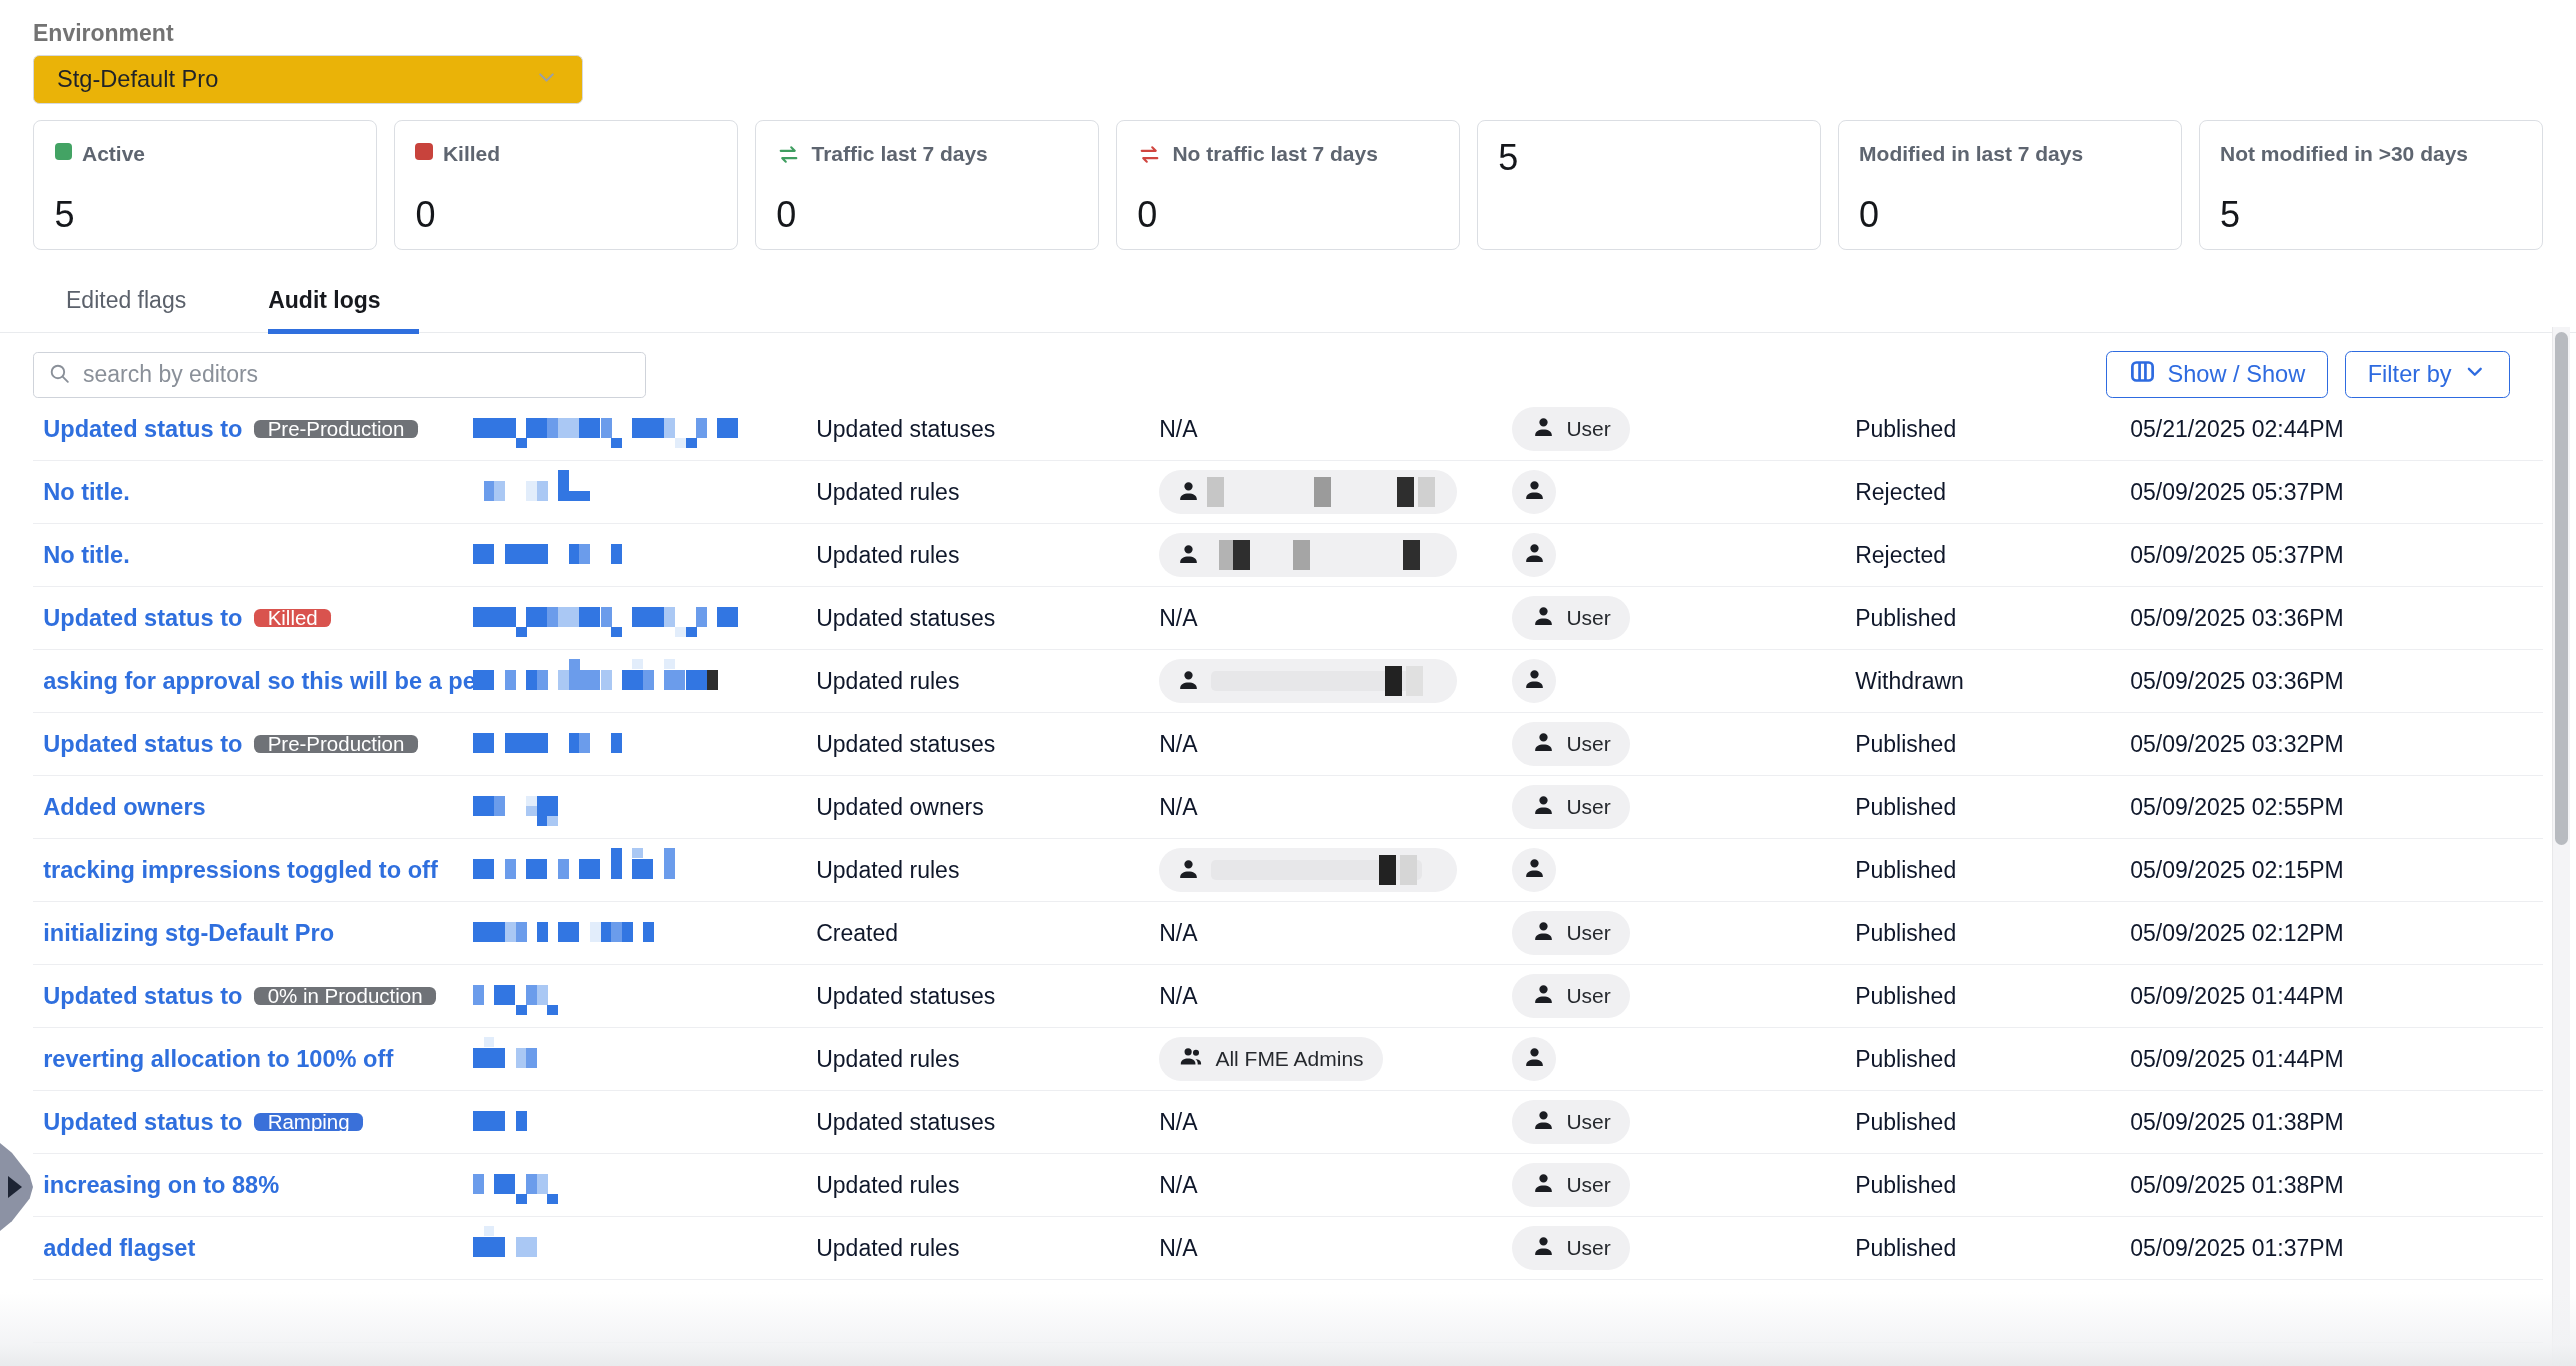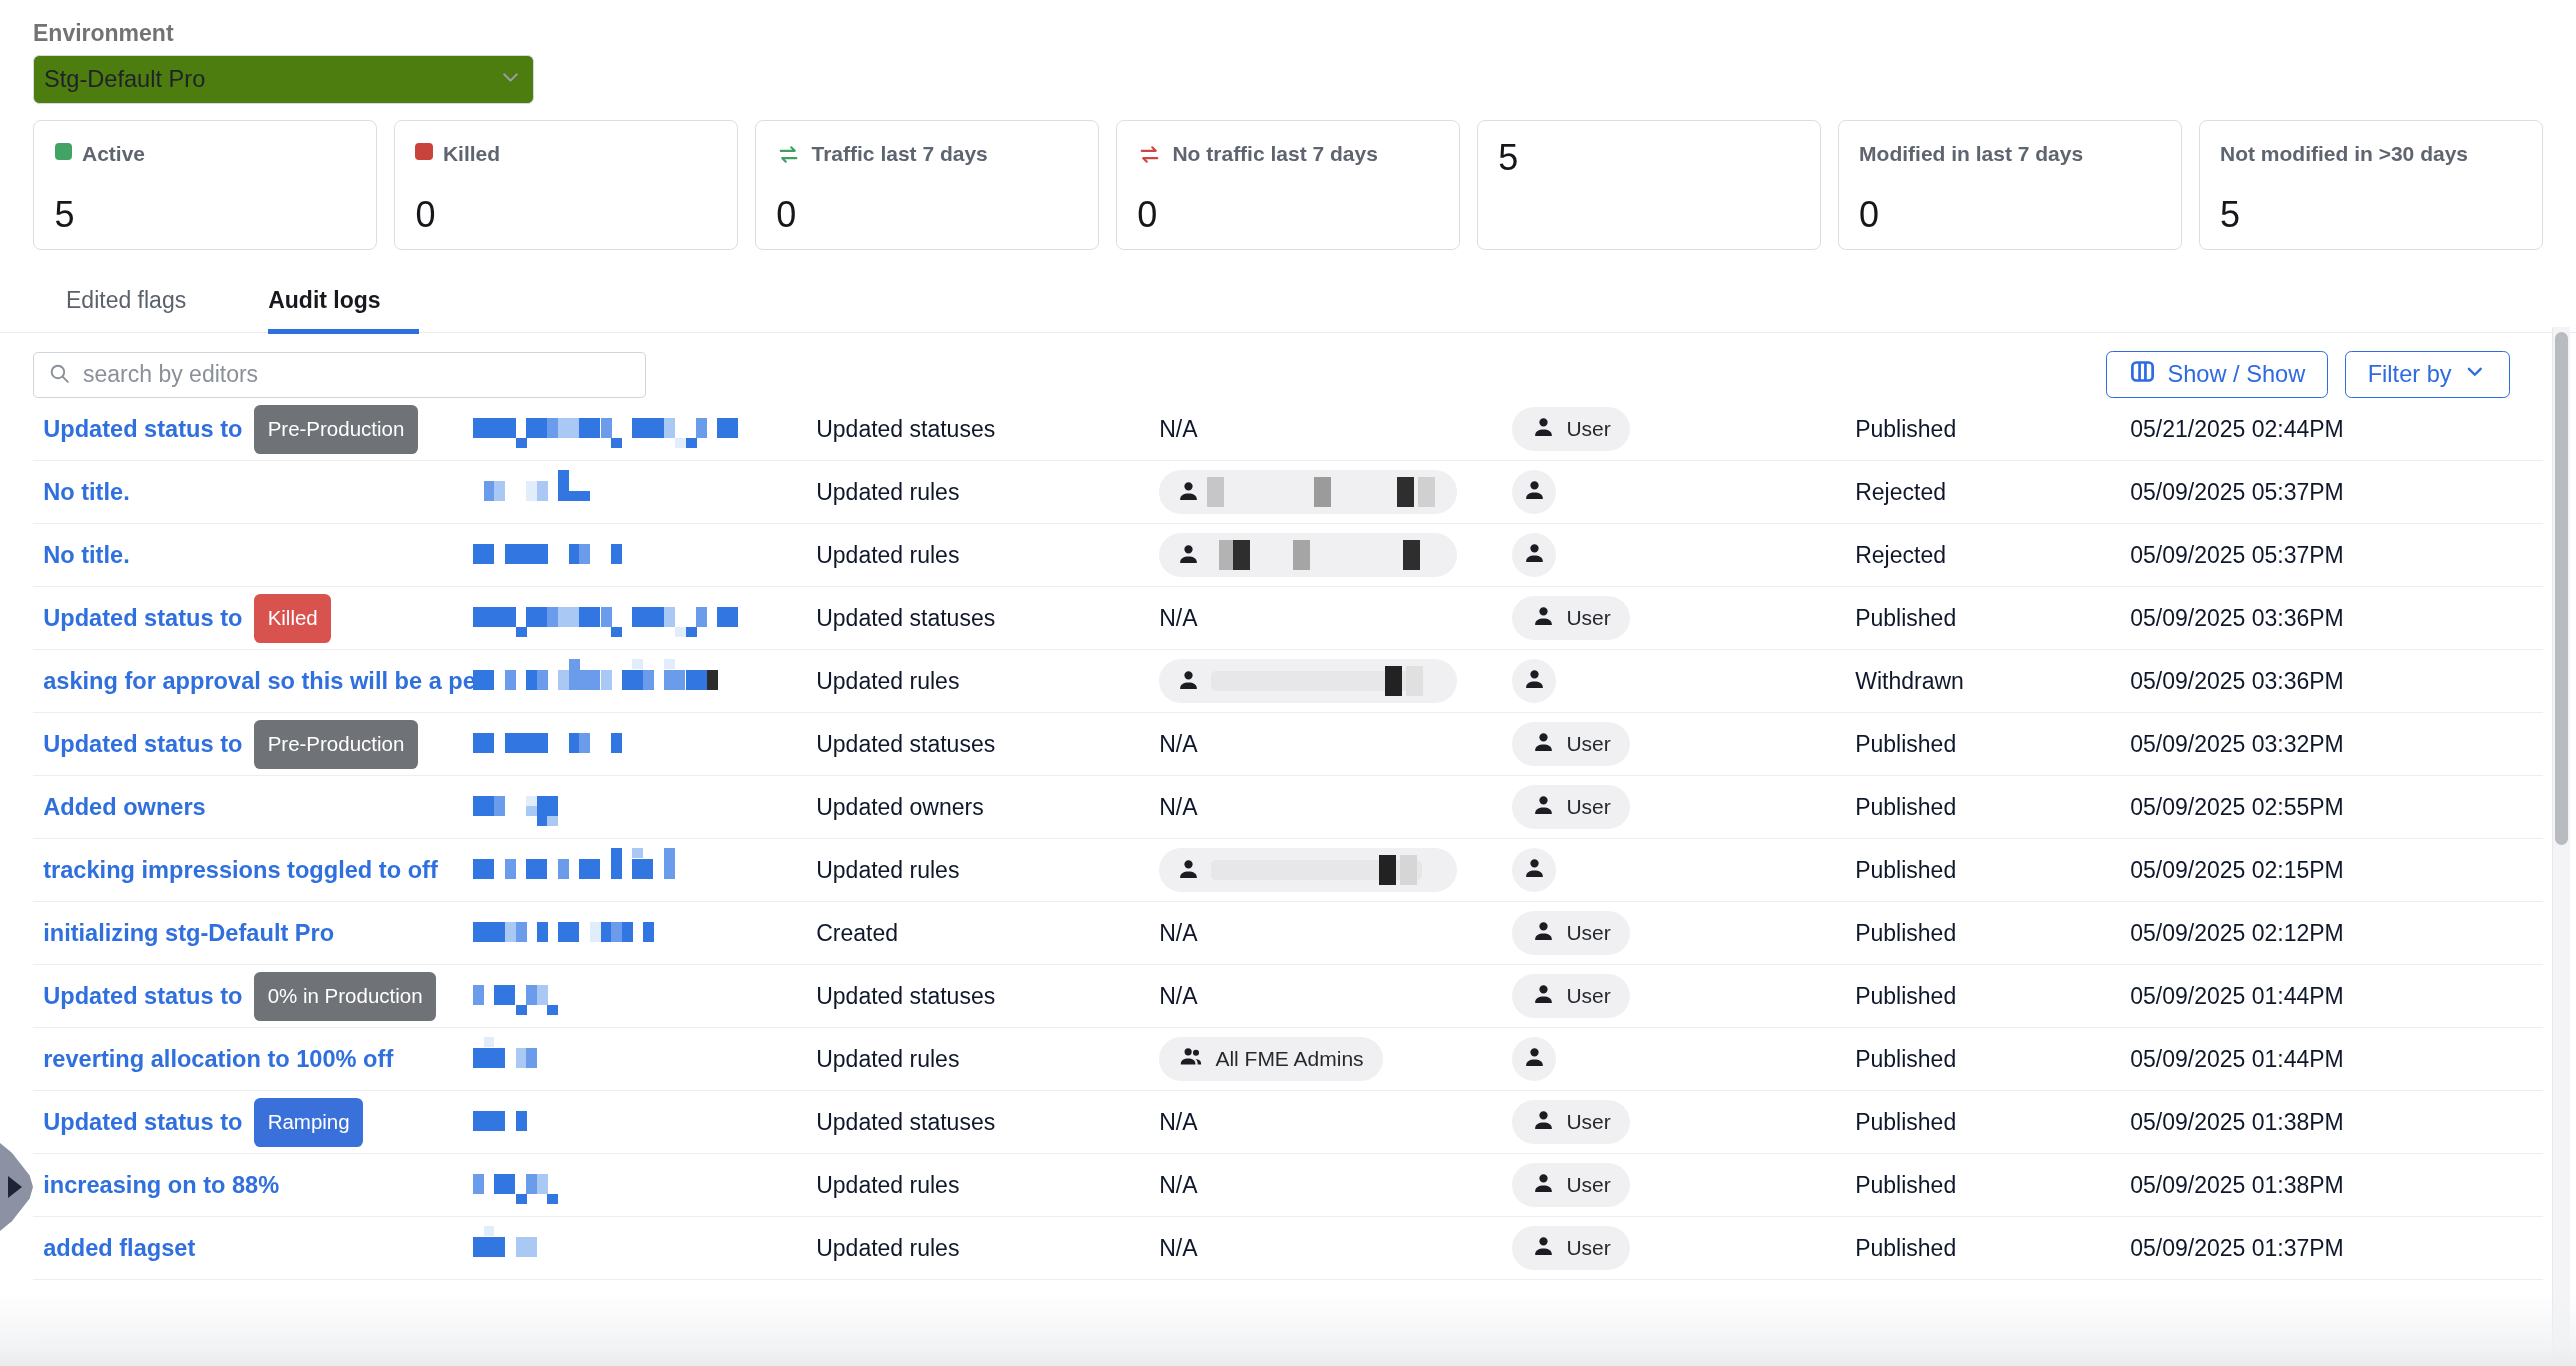--- a/index.html
+++ b/index.html
@@ -2,23 +2,23 @@
 <html style="font-size:12.6px"><head>
 <meta charset="utf-8">
 <style>
   html,body{margin:0;padding:0;background:#fff;}
   .page{position:relative;width:2576px;height:1367px;overflow:hidden;background:#fff;
         font-family:"Liberation Sans","DejaVu Sans",sans-serif;color:#1C1F25;}
   .content{padding:0 33px;}
 
   
   .env-label{margin-top:19.7px;font-size:23px;font-weight:700;color:#737373;}
-  .env-select{margin-top:7.9px;width:501px;height:49px;border:0.8px solid #D6D9DE;border-radius:6.3px;
-      display:flex;align-items:center;justify-content:space-between;padding:0 10px;box-sizing:border-box;
-      background:#4d7c0f;cursor:pointer;}
+  .env-select{margin-top:7.9px;width:550px;height:49px;border:0.8px solid #D6D9DE;border-radius:6.3px;
+      display:flex;align-items:center;justify-content:space-between;padding:0 23px;box-sizing:border-box;
+      background:#eab308;cursor:pointer;}
   .env-select .val{font-size:23.6px;color:#1F2329;}
 
   
   .cards{display:flex;gap:16.5px;margin-top:16.5px;}
   .card{flex:1;height:130px;border:0.8px solid #DBDEE3;border-radius:7.9px;background:#fff;
         padding:19px 20.5px 15.7px;box-sizing:border-box;display:flex;flex-direction:column;justify-content:space-between;}
   .card-top{display:flex;align-items:flex-start;gap:10.2px;font-size:21px;color:#5E6570;line-height:1.35;font-weight:bold;}
   .card-top .sq{width:17.3px;height:17.3px;border-radius:3.9px;flex:0 0 auto;margin-top:3.1px;}
   .card-top svg{flex:0 0 auto;margin-top:1.6px;}
   .card-val{font-size:36px;color:#15171B;line-height:1;}
@@ -42,21 +42,21 @@
 
   
   .thead,.trow{display:grid;grid-template-columns:430px 343px 343px 353px 343px 275px 1fr;
       padding-left:10.2px;align-items:center;}
   .thead{height:80px;align-items:end;padding-bottom:23.6px;box-sizing:border-box;border-bottom:0.8px solid #E4E6EA;
       font-size:23px;font-weight:700;color:#23262B;}
   .trow{height:63px;border-bottom:0.8px solid #EDEEF1;box-sizing:border-box;}
   .cell{overflow:hidden;}
   .title-cell{white-space:nowrap;display:flex;align-items:center;}
   .title-link{color:#2F6FDE;font-size:23.6px;font-weight:700;text-decoration:none;cursor:pointer;}
-  .badge{display:inline-flex;align-items:center;height:49px;padding:0 13.4px;border-radius:6.3px;color:#fff;
+  .badge{display:inline-flex;align-items:center;height:18px;padding:0 13.4px;border-radius:6.3px;color:#fff;
       font-size:20.5px;margin-left:11.8px;white-space:nowrap;}
   .badge.gray{background:#6F7277;}
   .badge.red{background:#D9534E;}
   .badge.blue{background:#3A70D9;}
   .ctype,.status,.time,.na{font-size:23px;color:#0f172a;}
   .mosaic{position:relative;height:61px;}
   .mosaic i{position:absolute;display:block;}
 
   .appr{position:relative;width:298px;height:44px;background:#F0F0F2;border-radius:22px;
       display:flex;align-items:center;padding-left:17.3px;box-sizing:border-box;}

